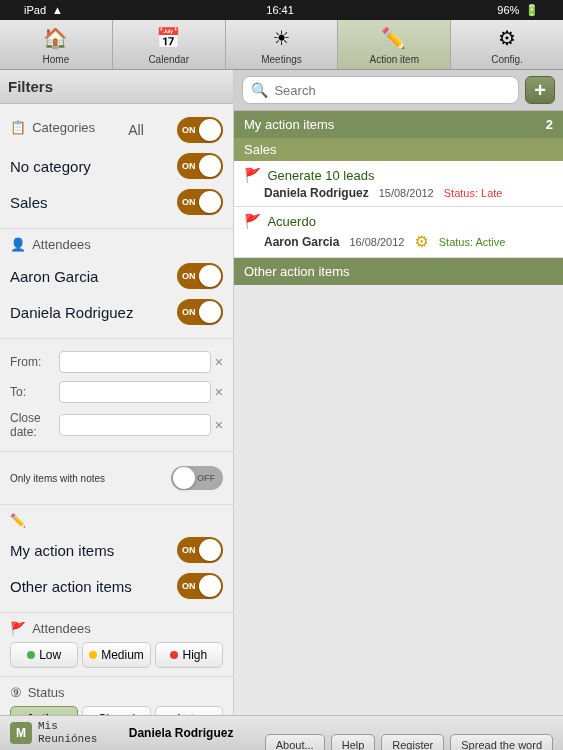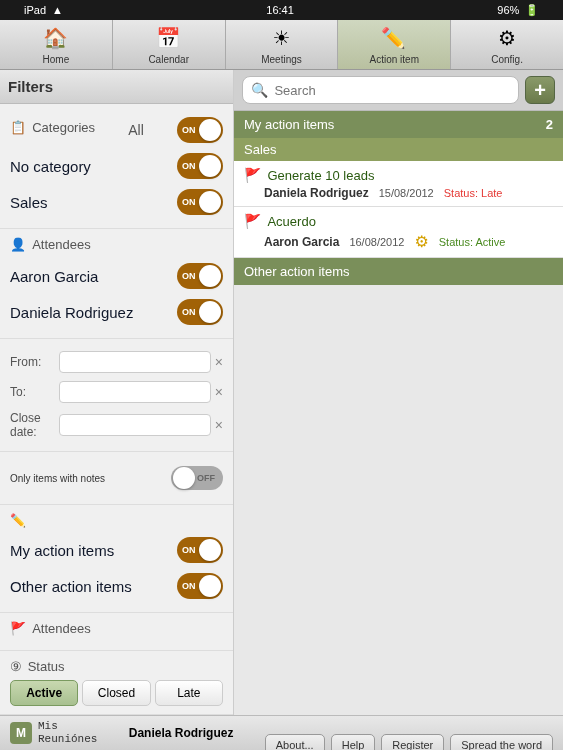--- a/index.html
+++ b/index.html
@@ -228,20 +228,34 @@
           <div class="toggle-knob"></div>
         </div>
       </div>
     </div>
 
     <div class="filter-section">
       <div class="section-label">
         <span>🚩</span>
         <span>Attendees</span>
       </div>
+      <div class="priority-buttons">
+        <button class="priority-btn">
+          <span class="dot dot-low"></span>
+          <span>Low</span>
+        </button>
+        <button class="priority-btn">
+          <span class="dot dot-medium"></span>
+          <span>Medium</span>
+        </button>
+        <button class="priority-btn">
+          <span class="dot dot-high"></span>
+          <span>High</span>
+        </button>
+      </div>
     </div>
 
     <div class="filter-section">
       <div class="section-label">
         <span>⑨</span>
         <span>Status</span>
       </div>
       <div class="status-buttons">
         <button class="status-btn active-btn">Active</button>
         <button class="status-btn">Closed</button>

